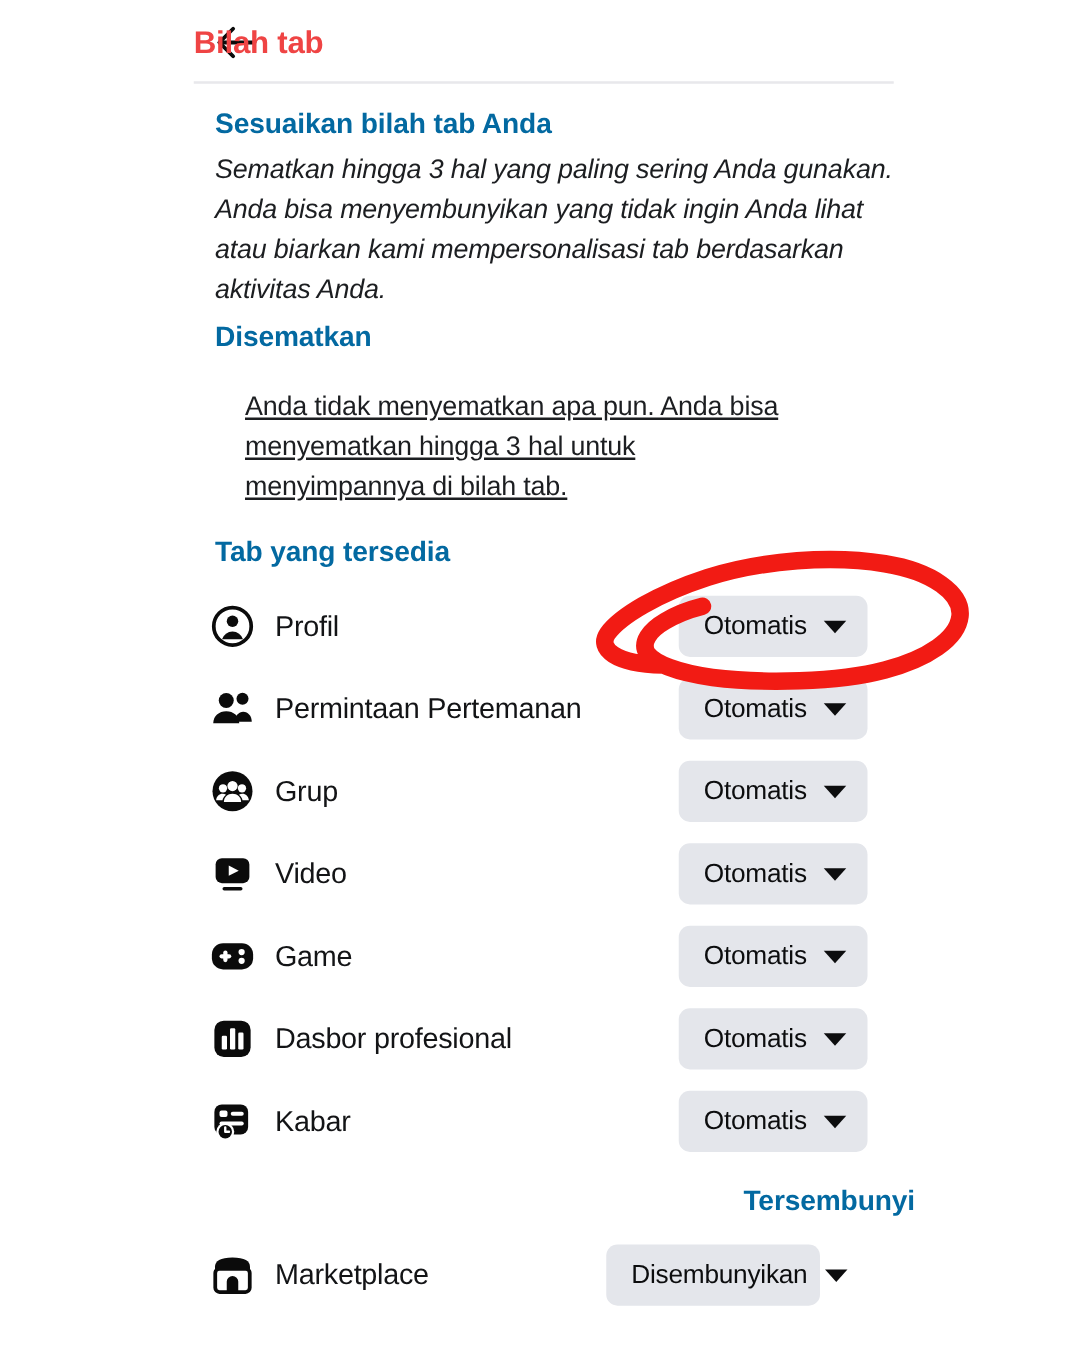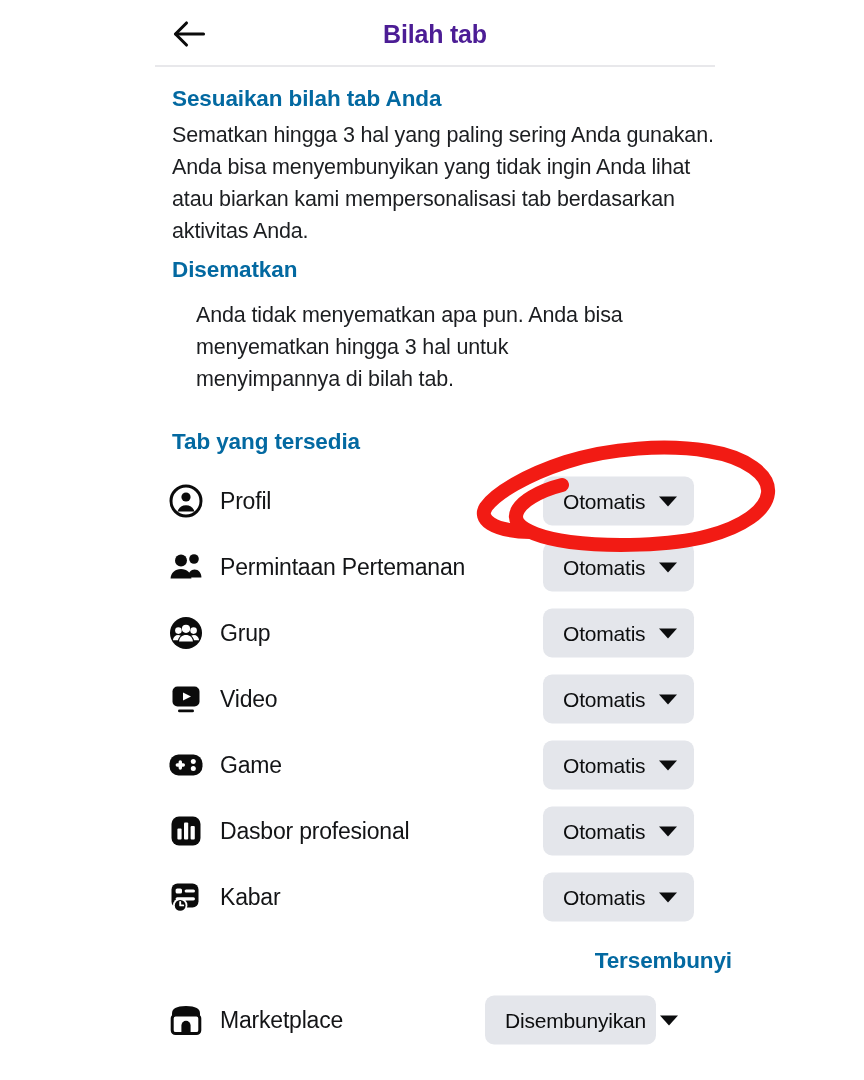--- a/index.html
+++ b/index.html
@@ -42,25 +42,25 @@
     display: flex;
     align-items: center;
     justify-content: center;
     cursor: pointer;
   }
   #back-btn svg { display: block; }
   #header-title {
     position: absolute;
     left: 0; right: 0;
     top: 20px;
-    text-align: center;
+    text-align: left;
     font-size: 25px;
     font-weight: bold;
     letter-spacing: -0.2px;
-    color: #4c1d95;
+    color: #ef4444;
   }
   #header-divider {
     position: absolute;
     left: 155px;
     top: 65px;
     width: 560px;
     height: 2px;
     background: #e8e8eb;
   }
 
@@ -77,24 +77,24 @@
     letter-spacing: -0.1px;
   }
   .body-text {
     font-size: 21.5px;
     line-height: 32px;
     color: #1c1e21;
     letter-spacing: -0.15px;
   }
 
   #t-customize-title { top: 86px; }
-  #t-customize-desc  { top: 119px; width: 545px; }
+  #t-customize-desc  { top: 119px; width: 545px; font-style: italic; }
 
   #t-pinned-title { top: 257px; }
-  #t-pinned-desc  { top: 299px; left: 196px; width: 430px; }
+  #t-pinned-desc  { top: 309px; left: 196px; width: 430px; text-decoration: underline; }
 
   #t-available-title { top: 429px; }
   #t-hidden-title    { top: 948px; text-align: right; }
 
   
   .row {
     position: absolute;
     left: 168px;
     width: 560px;
     height: 56px;

